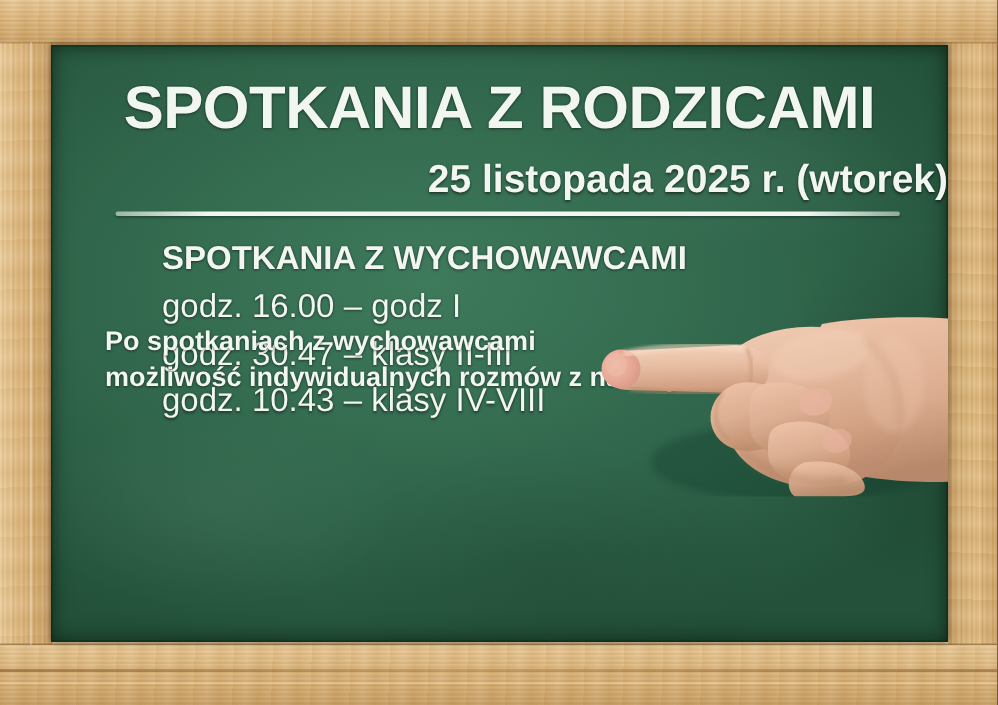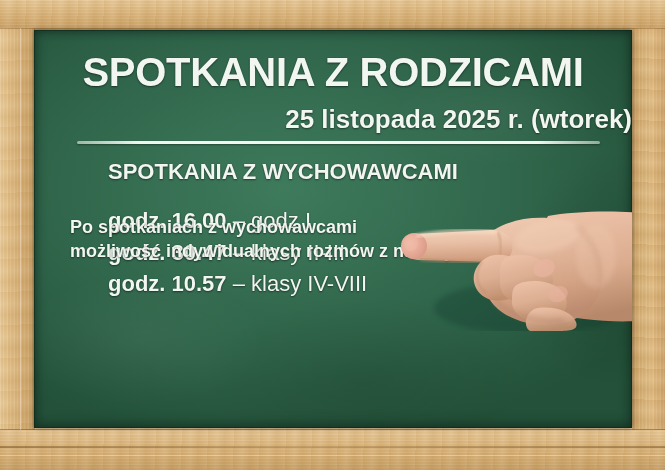--- a/index.html
+++ b/index.html
@@ -150,26 +150,26 @@
     background:linear-gradient(90deg,rgba(242,246,241,.55),#f2f6f1 12%,#f2f6f1 88%,rgba(242,246,241,.5));
     border-radius:2px;
     box-shadow:0 1px 2px rgba(0,0,0,.35);
   }
 
   #schedule{
     position:absolute;left:74px;top:131px;
   }
   .sched-head{
     font-size:22px;font-weight:bold;line-height:1.02;
-    margin-bottom:22px;
+    margin-bottom:5px;
   }
   .sched-row{
     font-size:22px;line-height:1.42;
   }
-  .sched-row .t{font-weight:bold;}
+  .sched-row .t{font-weight:normal;}
   .sched-row .d{font-weight:normal;}
   .sched-row .k{font-weight:normal;}
 
   #note{
     position:absolute;left:36px;top:186px;
   }
   .note-line{
     font-size:18px;font-weight:bold;line-height:1.33;
   }
   #extras{
@@ -228,21 +228,21 @@
 
         <div class="sched-row chalk">
           <span class="t">godz. 16.00</span><span class="d"> – </span><span class="k">godz I</span>
         </div>
 
         <div class="sched-row chalk">
           <span class="t">godz. 30.47</span><span class="d"> – </span><span class="k">klasy II-III</span>
         </div>
 
         <div class="sched-row chalk">
-          <span class="t">godz. 10.57</span><span class="d"> – </span><span class="k">klasy IV-VIII</span>
+          <span class="t">godz. 10.43</span><span class="d"> – </span><span class="k">klasy IV-VIII</span>
         </div>
       </div>
 
       <div id="note">
         <div class="note-line chalk">Po spotkaniach z wychowawcami</div>
         <div class="note-line chalk">możliwość indywidualnych rozmów z nauczycielami.</div>
       </div>
 
 
       <div id="signature">Zapraszamy</div>

